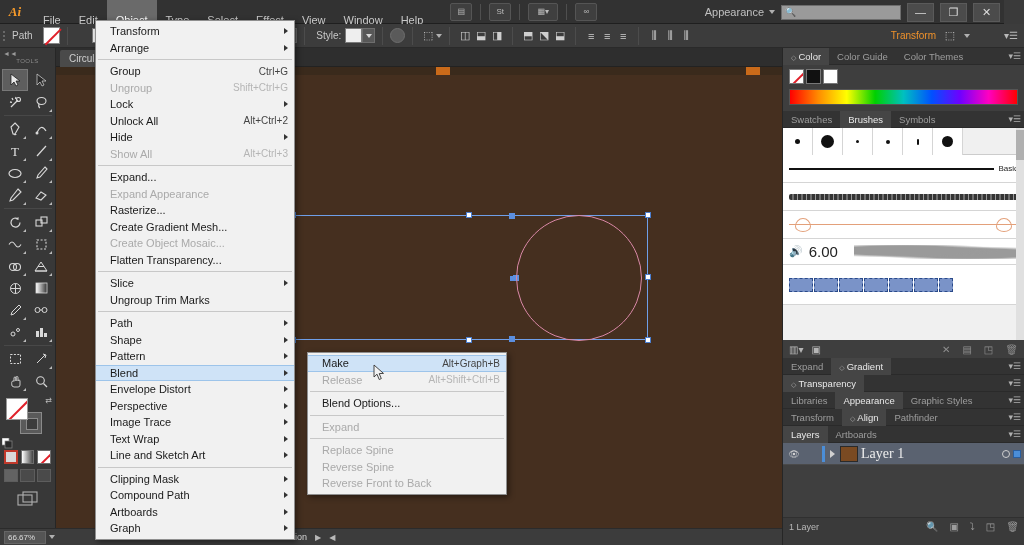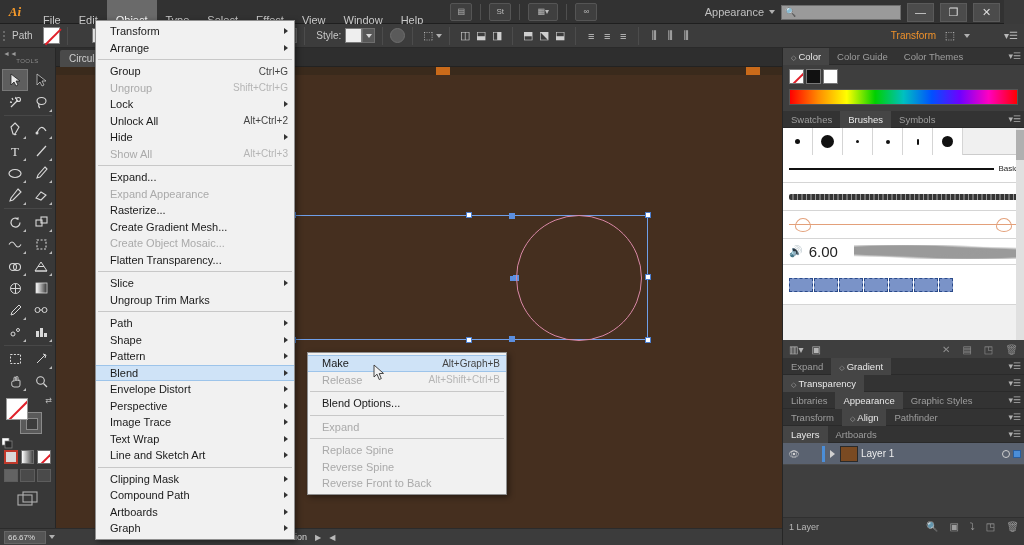--- a/index.html
+++ b/index.html
@@ -310,21 +310,21 @@
   .layer-row {
     height: 22px; background: #5a6270; display: flex; align-items: center; gap: 3px; padding: 0 3px;
     border-bottom: 1px solid #4a4a4a;
   }
   .eye-ic { width: 16px; text-align: center; color: #d8d8d8; font-size: 9px; }
   .lockslot { width: 14px; }
   .blue-bar { width: 3px; height: 16px; background: #4b8ed8; }
   .tri-small { width: 0; height: 0; border-top: 4px solid transparent; border-bottom: 4px solid transparent;
                border-left: 5px solid #d0d0d0; margin: 0 2px; }
   .layer-thumb { width: 18px; height: 16px; background: #7a4a22; border: 1px solid #2a2a2a; }
-  .layer-name { color: #eee; font-size: 10px; flex: 1; }
+  .layer-name { color: #eee; font-size: 14px; flex: 1; font-family: Liberation Serif, serif; }
   .lr-circle { width: 8px; height: 8px; border: 1px solid #cfcfcf; border-radius: 50%; }
   .lr-square { width: 8px; height: 8px; background: #4b8ed8; border: 1px solid #2a5e9e; }
   .layer-footer {
     position: absolute; bottom: 0; left: 0; width: 242px; height: 18px; background: #3a3a3a;
     display: flex; align-items: center; padding: 0 6px; color: #b8b8b8; font-size: 9px;
     border-top: 1px solid #303030;
   }
   .lf-icons { margin-left: auto; display: flex; gap: 11px; color: #9d9d9d; font-size: 10px; }
 
   

